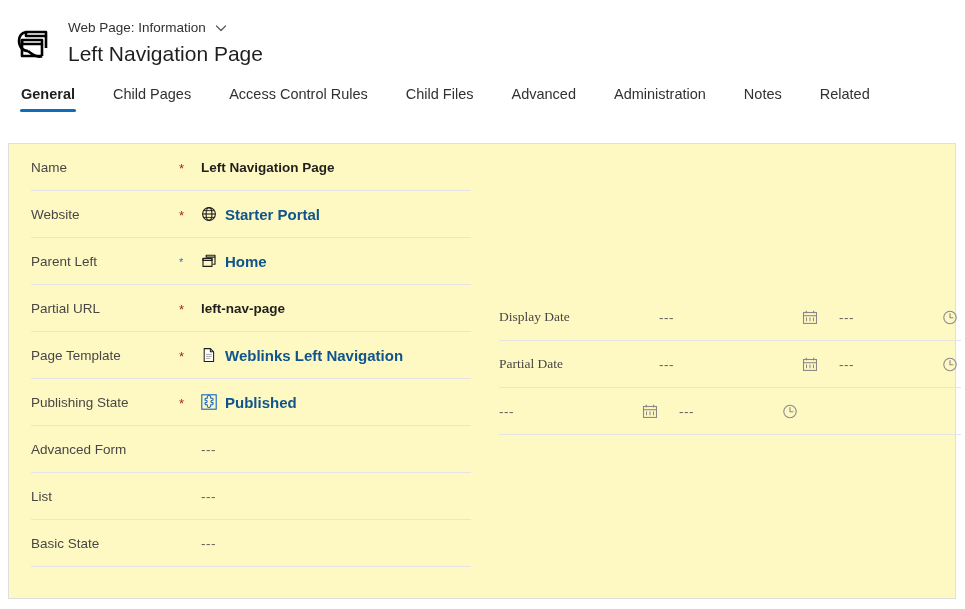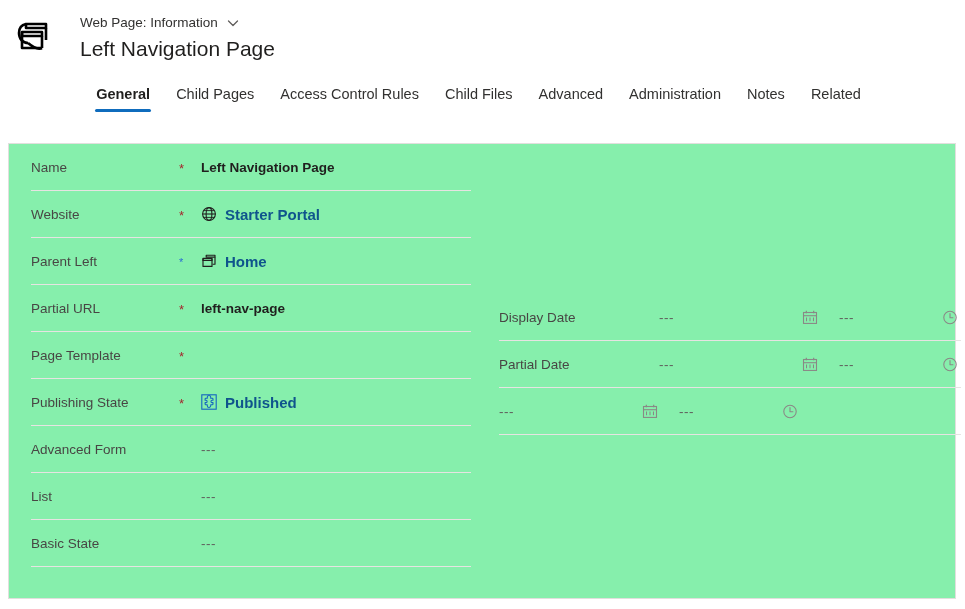--- a/index.html
+++ b/index.html
@@ -12,25 +12,24 @@
     height: 609px;
     font-family: "Liberation Sans", sans-serif;
     color: #323130;
     overflow: hidden;
     position: relative;
   }
 
   
   .header {
     display: flex;
-    align-items: flex-start;
+    align-items: flex-end;
     padding: 14px 0 0 12px;
     height: 68px;
     box-sizing: border-box;
-    gap: 12px;
   }
   .header-logo {
     width: 44px;
     height: 44px;
     flex: 0 0 44px;
     margin-right: 12px;
     margin-top: 2px;
     display: flex;
     align-items: center;
     justify-content: center;
@@ -69,22 +68,21 @@
     font-weight: 400;
   }
 
   
   .tabs {
     display: flex;
     align-items: flex-end;
     padding: 0 16px 0 8px;
     height: 36px;
     margin-top: 8px;
-    gap: 0px;
-    justify-content: center;
+    gap: 12px;
   }
   .tab {
     position: relative;
     padding: 0 13px 8px 13px;
     font-size: 14.5px;
     color: #323130;
     line-height: 20px;
     cursor: pointer;
     white-space: nowrap;
   }
@@ -105,21 +103,21 @@
 
   
   .form-card {
     position: absolute;
     left: 8px;
     top: 143px;
     width: 948px;
     height: 456px;
     box-sizing: border-box;
     border: 1px solid #e1dfdd;
-    background: #86efac;
+    background: #fef9c3;
   }
   .columns {
     display: flex;
     width: 100%;
     height: 100%;
     box-sizing: border-box;
   }
   .col-left {
     width: 484px;
     flex: 0 0 484px;
@@ -147,20 +145,21 @@
   .field-label {
     font-size: 13.5px;
     color: #484644;
     width: 148px;
     flex: 0 0 148px;
     white-space: nowrap;
   }
   .col-right .field-label {
     width: 160px;
     flex: 0 0 160px;
+    font-family: Liberation Serif, serif;
   }
   .req {
     width: 22px;
     flex: 0 0 22px;
     font-size: 13px;
     color: #a4262c;
     line-height: 1;
     text-align: left;
     padding-top: 2px;
   }
@@ -313,20 +312,34 @@
         <div class="field-row">
           <div class="field-label">Partial URL</div>
           <div class="req ">*</div>
           <div class="field-value">
             <span class="val-strong">left-nav-page</span>
           </div>
         </div>
         <div class="field-row">
           <div class="field-label">Page Template</div>
           <div class="req ">*</div>
+          <div class="field-value">
+            <span class="lookup-icon">
+              <svg width="16" height="16" viewBox="0 0 16 16">
+                <path d="M3.2 1.6 H9.4 L12.6 4.8 V14.4 H3.2 Z" fill="#ffffff" stroke="#201f1e" stroke-width="1.05" stroke-linejoin="round"></path>
+                <path d="M9.4 1.6 V4.8 H12.6" fill="none" stroke="#201f1e" stroke-width="1.05" stroke-linejoin="round"></path>
+                <g stroke="#9a9a9a" stroke-width="0.85">
+                  <line x1="5" y1="7.4" x2="10.8" y2="7.4"></line>
+                  <line x1="5" y1="9.4" x2="10.8" y2="9.4"></line>
+                  <line x1="5" y1="11.4" x2="9.2" y2="11.4"></line>
+                </g>
+              </svg>
+            </span>
+            <span class="val-link">Weblinks Left Navigation</span>
+          </div>
         </div>
         <div class="field-row">
           <div class="field-label">Publishing State</div>
           <div class="req ">*</div>
           <div class="field-value">
             <span class="lookup-icon">
               <svg width="16" height="16" viewBox="0 0 16 16">
                 <rect x="0.8" y="0.8" width="14.4" height="14.4" fill="none" stroke="#1565c0" stroke-width="1.1"></rect>
                 <path d="M6.3 3.1 a1.1 1.1 0 0 1 3.4 0 v1.1 h1.5 a0.8 0.8 0 0 1 0.8 0.8 v1.3 h-0.9 a1.15 1.15 0 0 0 0 2.3 h0.9 v1.4 a0.8 0.8 0 0 1 -0.8 0.8 h-1.5 v0.9 a1.1 1.1 0 0 1 -3.4 0 v-0.9 h-1.4 a0.8 0.8 0 0 1 -0.8 -0.8 v-1.4 h0.9 a1.15 1.15 0 0 0 0 -2.3 h-0.9 v-1.3 a0.8 0.8 0 0 1 0.8 -0.8 h1.4 z" fill="none" stroke="#1565c0" stroke-width="1.05" stroke-linejoin="round"></path>
               </svg>

